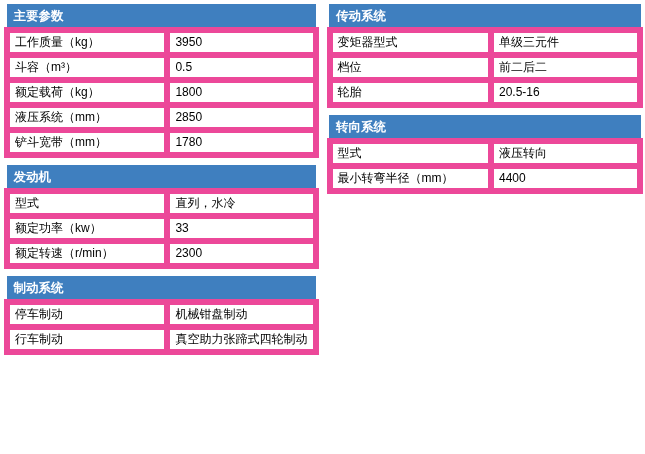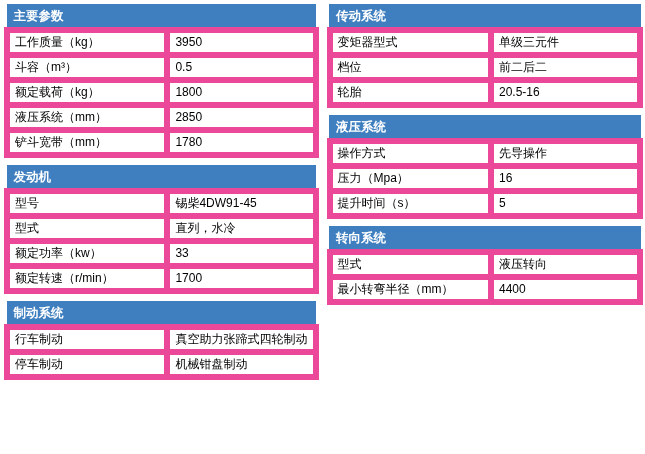--- a/index.html
+++ b/index.html
@@ -113,55 +113,51 @@
       <table class="spec">
         <colgroup>
             <col style="width:52%">
             <col style="width:48%">
           </colgroup>
         <tbody>
           <tr class="section-head">
             <td colspan="2">发动机</td>
           </tr>
           <tr>
-            <td class="label">型号</td>
-            <td class="value">锡柴4DW91-45</td>
-          </tr>
-          <tr>
             <td class="label">型式</td>
             <td class="value">直列，水冷</td>
           </tr>
           <tr>
             <td class="label">额定功率（kw）</td>
             <td class="value">33</td>
           </tr>
           <tr>
             <td class="label">额定转速（r/min）</td>
-            <td class="value">1700</td>
+            <td class="value">2300</td>
           </tr>
         </tbody>
       </table>
 
       <table class="spec">
         <colgroup>
             <col style="width:52%">
             <col style="width:48%">
           </colgroup>
         <tbody>
           <tr class="section-head">
             <td colspan="2">制动系统</td>
+          </tr>
+          <tr>
+            <td class="label">停车制动</td>
+            <td class="value">机械钳盘制动</td>
           </tr>
           <tr>
             <td class="label">行车制动</td>
             <td class="value">真空助力张蹄式四轮制动</td>
           </tr>
-          <tr>
-            <td class="label">停车制动</td>
-            <td class="value">机械钳盘制动</td>
-          </tr>
         </tbody>
       </table>
 
     </div>
 
     <div class="col col-right">
 
       <table class="spec">
         <colgroup>
             <col style="width:52%">
@@ -179,43 +175,20 @@
             <td class="label">档位</td>
             <td class="value">前二后二</td>
           </tr>
           <tr>
             <td class="label">轮胎</td>
             <td class="value">20.5-16</td>
           </tr>
         </tbody>
       </table>
 
-      <table class="spec">
-        <colgroup>
-            <col style="width:52%">
-            <col style="width:48%">
-          </colgroup>
-        <tbody>
-          <tr class="section-head">
-            <td colspan="2">液压系统</td>
-          </tr>
-          <tr>
-            <td class="label">操作方式</td>
-            <td class="value">先导操作</td>
-          </tr>
-          <tr>
-            <td class="label">压力（Mpa）</td>
-            <td class="value">16</td>
-          </tr>
-          <tr>
-            <td class="label">提升时间（s）</td>
-            <td class="value">5</td>
-          </tr>
-        </tbody>
-      </table>
 
       <table class="spec">
         <colgroup>
             <col style="width:52%">
             <col style="width:48%">
           </colgroup>
         <tbody>
           <tr class="section-head">
             <td colspan="2">转向系统</td>
           </tr>

